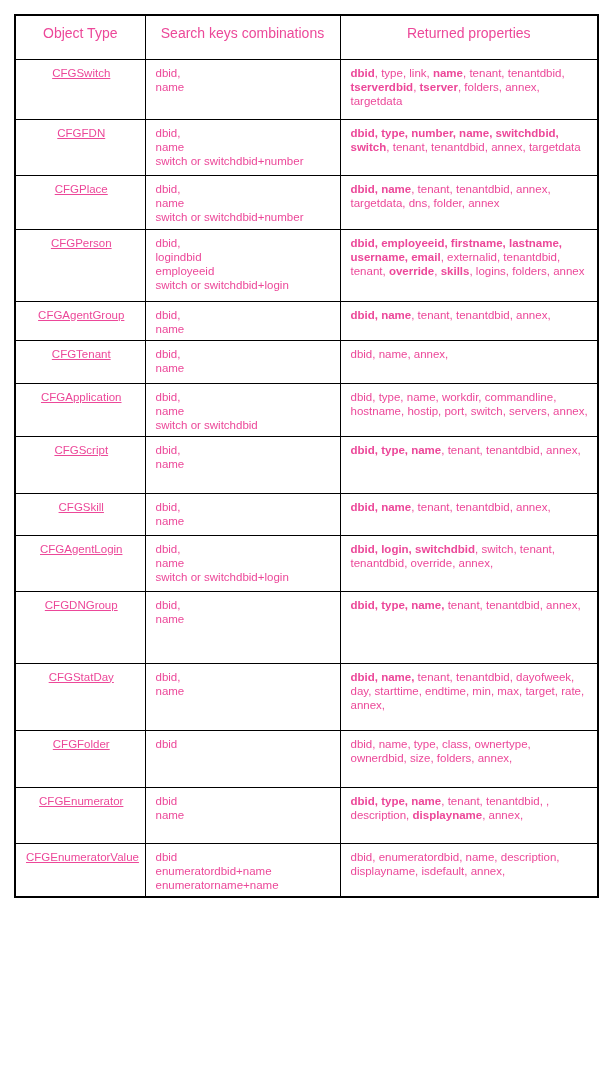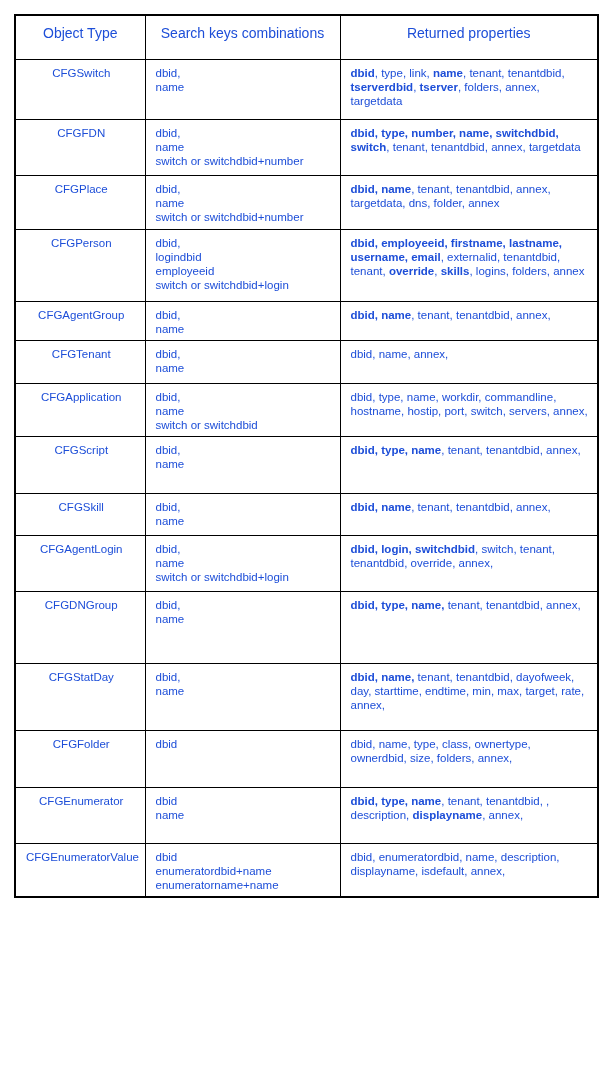--- a/index.html
+++ b/index.html
@@ -7,21 +7,21 @@
     padding: 0;
     background: #ffffff;
   }
   .page {
     position: relative;
     width: 612px;
     height: 1080px;
     background: #ffffff;
     overflow: hidden;
     font-family: "Liberation Sans", sans-serif;
-    color: #1d4ed8;
+    color: #ec4899;
   }
   table.doc-table {
     position: absolute;
     left: 14px;
     top: 14px;
     width: 583px;
     border-collapse: collapse;
     table-layout: fixed;
     border: 2px solid #000000;
   }
@@ -42,20 +42,21 @@
     padding: 9px 4px 4px 4px;
   }
   table.doc-table td {
     font-size: 11.5px;
     line-height: 14px;
     padding: 6px 8px 4px 10px;
   }
   td.cell-objtype {
     text-align: center;
     padding: 6px 2px 4px 2px;
+    text-decoration: underline;
   }
   td.cell-props span.bold { font-weight: bold; }
   
   #table-body tr:nth-child(1)  { height: 60px; }
   #table-body tr:nth-child(2)  { height: 56px; }
   #table-body tr:nth-child(3)  { height: 54px; padding-left: 25px; }
   #table-body tr:nth-child(4)  { height: 72px; }
   #table-body tr:nth-child(5)  { height: 38px; padding-left: 10px; }
   #table-body tr:nth-child(6)  { height: 43px; }
   #table-body tr:nth-child(7)  { height: 40px; padding-left: 36px; }

